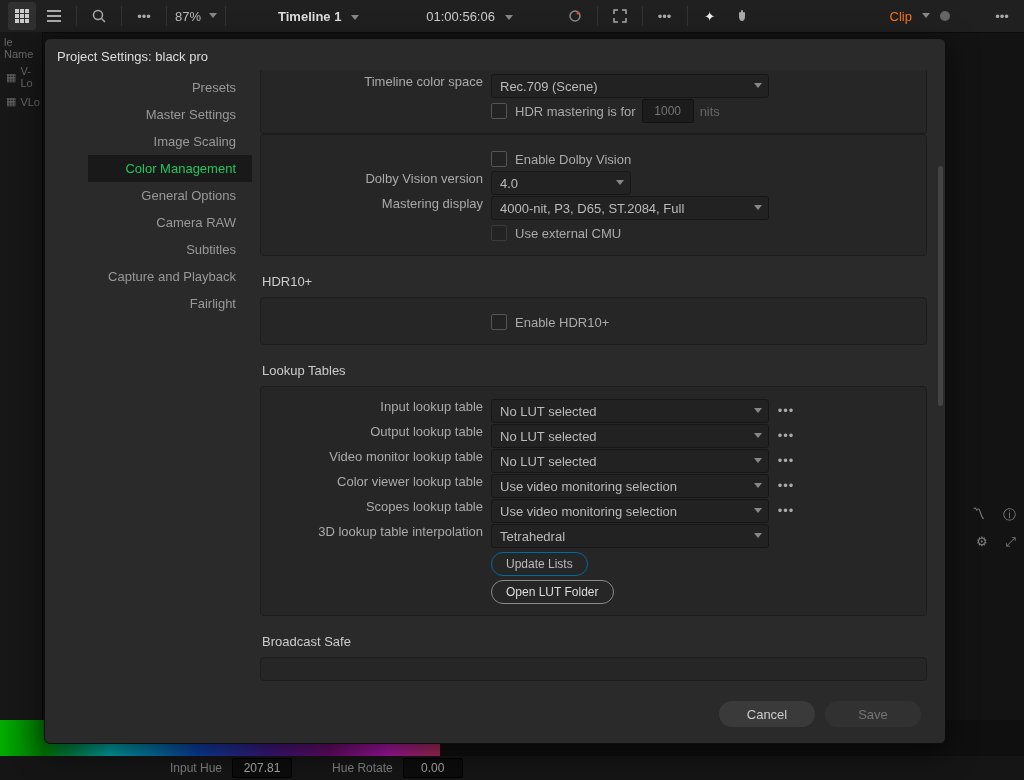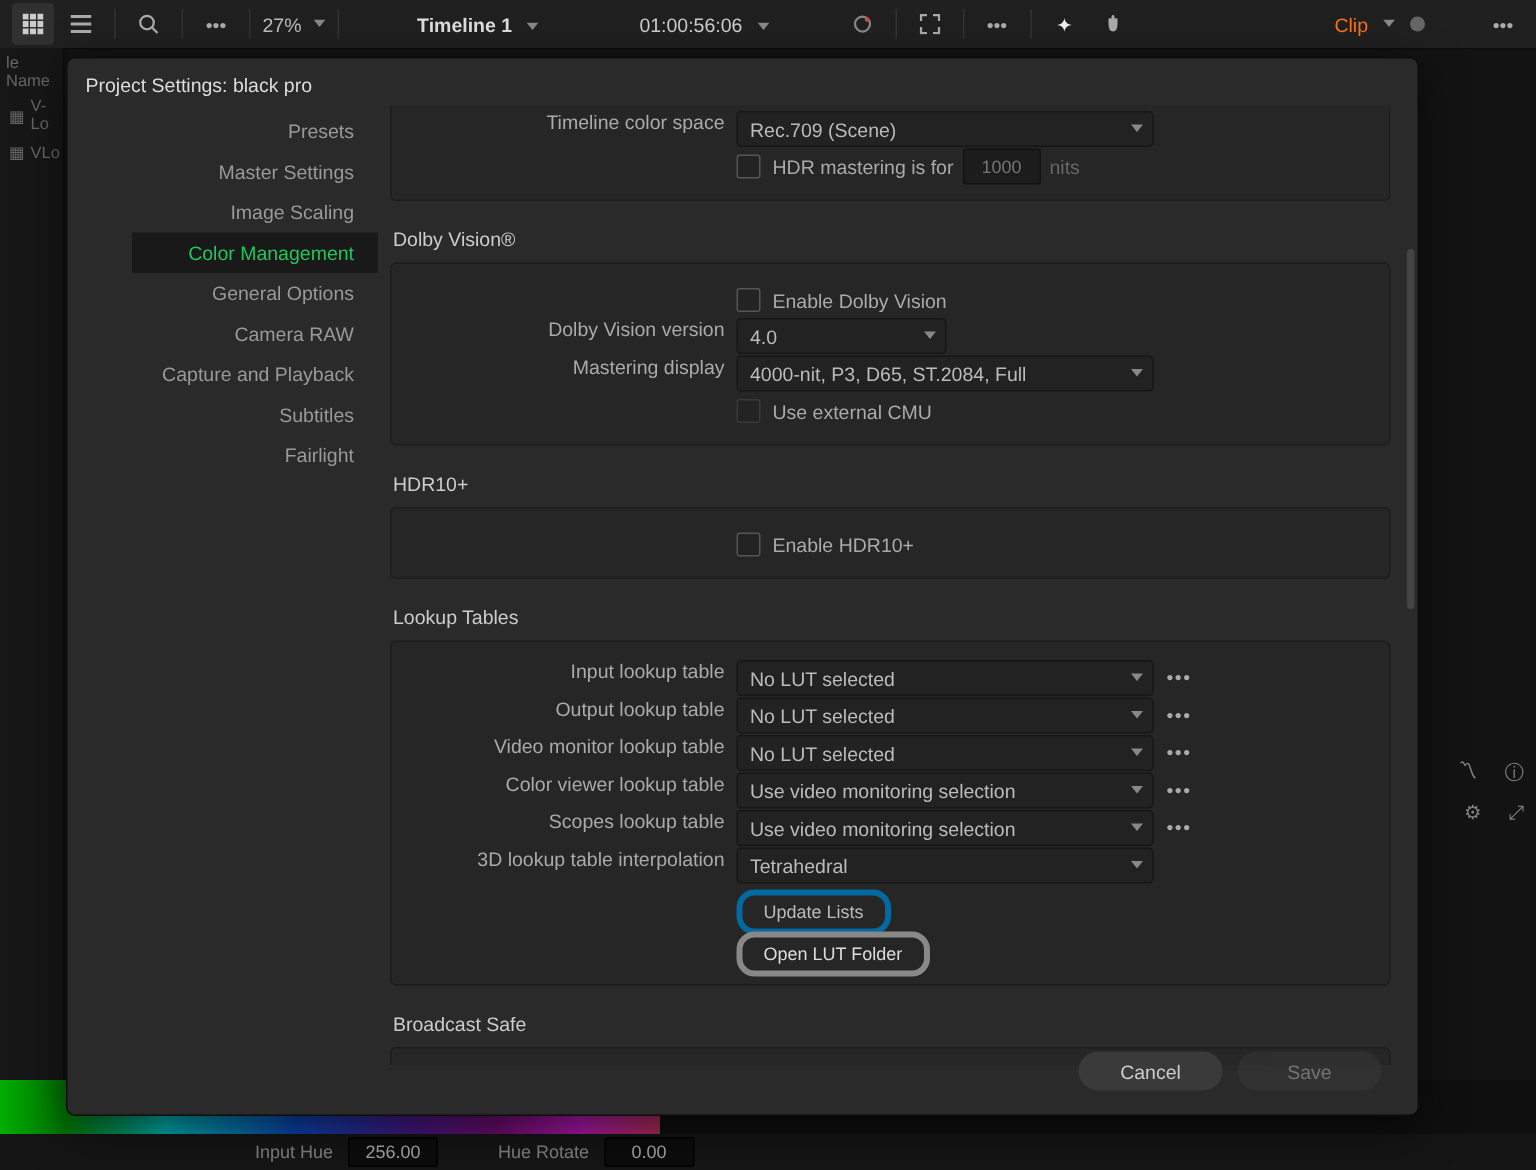--- a/index.html
+++ b/index.html
@@ -29,21 +29,21 @@
   .chk-row{display:flex;align-items:center;height:24px;padding-left:220px;}
   .chk-row .chk-label{color:#aaa;}
   .dd{background:#222;border:1px solid #161616;border-radius:3px;height:22px;display:flex;align-items:center;padding:0 22px 0 8px;position:relative;color:#bbb;font-size:13px;}
   .dd .chev{position:absolute;right:6px;top:8px;width:0;height:0;border-left:4px solid transparent;border-right:4px solid transparent;border-top:5px solid #888;}
   .dd-sm{width:108px;}
   .dd-md{width:246px;}
   .txt-in{width:46px;height:20px;background:#1c1c1c;border:1px solid #111;border-radius:2px;color:#666;text-align:center;font-size:12px;margin:0 6px;}
   .section-title{color:#ccc;font-size:13px;margin:18px 0 8px 2px;font-weight:500;}
   .section-box{border:1px solid #1c1c1c;border-radius:4px;padding:12px 10px 10px 10px;background:#262626;}
   .ellips{width:22px;height:22px;border-radius:3px;background:transparent;display:flex;align-items:center;justify-content:center;color:#aaa;margin-left:6px;letter-spacing:1px;}
-  .pill-btn{height:22px;border:4px solid #0369a1;border-radius:12px;padding:0 14px;display:inline-flex;align-items:center;color:#bbb;font-size:12px;background:transparent;}
+  .pill-btn{height:22px;border:1px solid #0369a1;border-radius:12px;padding:0 14px;display:inline-flex;align-items:center;color:#bbb;font-size:12px;background:transparent;}
   .pill-primary{border-color:#888;color:#ddd;}
   .dlg-footer{position:absolute;right:24px;bottom:16px;display:flex;gap:10px;text-align:right;}
   .foot-btn{width:96px;height:26px;border-radius:13px;display:flex;align-items:center;justify-content:center;color:#ccc;background:#3a3a3a;font-size:13px;}
   .foot-btn.disabled{opacity:0.45;}
   .scrollbar-fake{position:absolute;right:2px;top:16px;width:5px;height:560px;background:transparent;}
   .scroll-thumb{position:absolute;right:0;top:80px;width:5px;height:240px;background:#444;border-radius:3px;}
   .bottom-strip{position:absolute;left:0;bottom:0;width:1024px;height:60px;background:#141414;}
   .bottom-gradient{position:absolute;left:0;bottom:24px;width:440px;height:36px;background:linear-gradient(to right,#00ff00 0%,#00aa00 10%,#00ffff 25%,#1060ff 45%,#6020c0 62%,#a010a0 75%,#ff20ff 88%,#ff4080 100%);opacity:0.9;}
   .bottom-row{position:absolute;left:0;bottom:0;width:1024px;height:24px;background:#1c1c1c;display:flex;align-items:center;padding-left:170px;gap:10px;font-size:12px;color:#aaa;}
   .numbox{width:58px;height:18px;background:#111;border:1px solid #000;border-radius:2px;color:#ddd;text-align:center;line-height:18px;font-size:12px;}
@@ -81,21 +81,21 @@
   <div class="tb-btn">
       <svg width="14" height="14">
         <circle cx="6" cy="6" r="4.5" stroke="#aaa" stroke-width="1.5" fill="none"></circle>
         <line x1="9.5" y1="9.5" x2="13" y2="13" stroke="#aaa" stroke-width="1.5"></line>
       </svg>
     </div>
   <div class="tb-sep"></div>
   <div class="tb-btn">•••</div>
   <div class="tb-sep"></div>
   <div class="tb-zoom">
-    <span>27%</span>
+    <span>87%</span>
     <span style="margin-left:4px;">
         <svg width="8" height="6">
           <polygon points="0,0 8,0 4,5" fill="#888"></polygon>
         </svg>
       </span>
   </div>
   <div class="tb-sep"></div>
   <div class="tb-timeline">
     <span style="font-weight:600;color:#ddd;">Timeline 1</span>
     <span style="margin-left:6px;display:inline-block;"><svg width="8" height="6">
@@ -164,40 +164,40 @@
 </div>
 
 <div class="bottom-strip">
   <div class="bottom-gradient"></div>
   <div style="position:absolute;left:8px;bottom:2px;display:flex;gap:14px;">
     <span class="dot" style="background:#2060ff;"></span>
     <span class="dot" style="background:#c030c0;"></span>
   </div>
   <div class="bottom-row">
     <span>Input Hue</span>
-    <div class="numbox">256.00</div>
+    <div class="numbox">207.81</div>
     <span style="width:20px;"></span>
     <span>Hue Rotate</span>
     <div class="numbox">0.00</div>
   </div>
 </div>
 
 <div class="dialog-backdrop"></div>
 <div class="dialog">
   <div class="dlg-title">Project Settings:  black pro</div>
   <div class="dlg-body">
     <div class="dlg-nav">
       <div class="item">Presets</div>
       <div class="item">Master Settings</div>
       <div class="item">Image Scaling</div>
       <div class="item sel">Color Management</div>
       <div class="item">General Options</div>
       <div class="item">Camera RAW</div>
+      <div class="item">Subtitles</div>
       <div class="item">Capture and Playback</div>
-      <div class="item">Subtitles</div>
       <div class="item">Fairlight</div>
     </div>
 
     <div class="dlg-content">
 
       <div class="section-box" style="border-top:none;border-radius:0 0 4px 4px;padding-top:4px;">
         <div class="field-row">
           <div class="field-label">Timeline color space</div>
           <div class="dd dd-md">
               <span>Rec.709 (Scene)</span>
@@ -205,21 +205,20 @@
             </div>
         </div>
         <div class="chk-row">
           <span class="chk"></span>
           <span class="chk-label">HDR mastering is for</span>
           <input class="txt-in" disabled="" placeholder="1000" style="">
           <span class="muted">nits</span>
         </div>
       </div>
 
-      <div class="section-title">Dolby Vision®</div>
       <div class="section-box">
         <div class="chk-row">
           <span class="chk"></span>
           <span class="chk-label">Enable Dolby Vision</span>
         </div>
         <div class="field-row">
           <div class="field-label">Dolby Vision version</div>
           <div class="dd dd-sm">
               <span>4.0</span>
               <span class="chev"></span>

